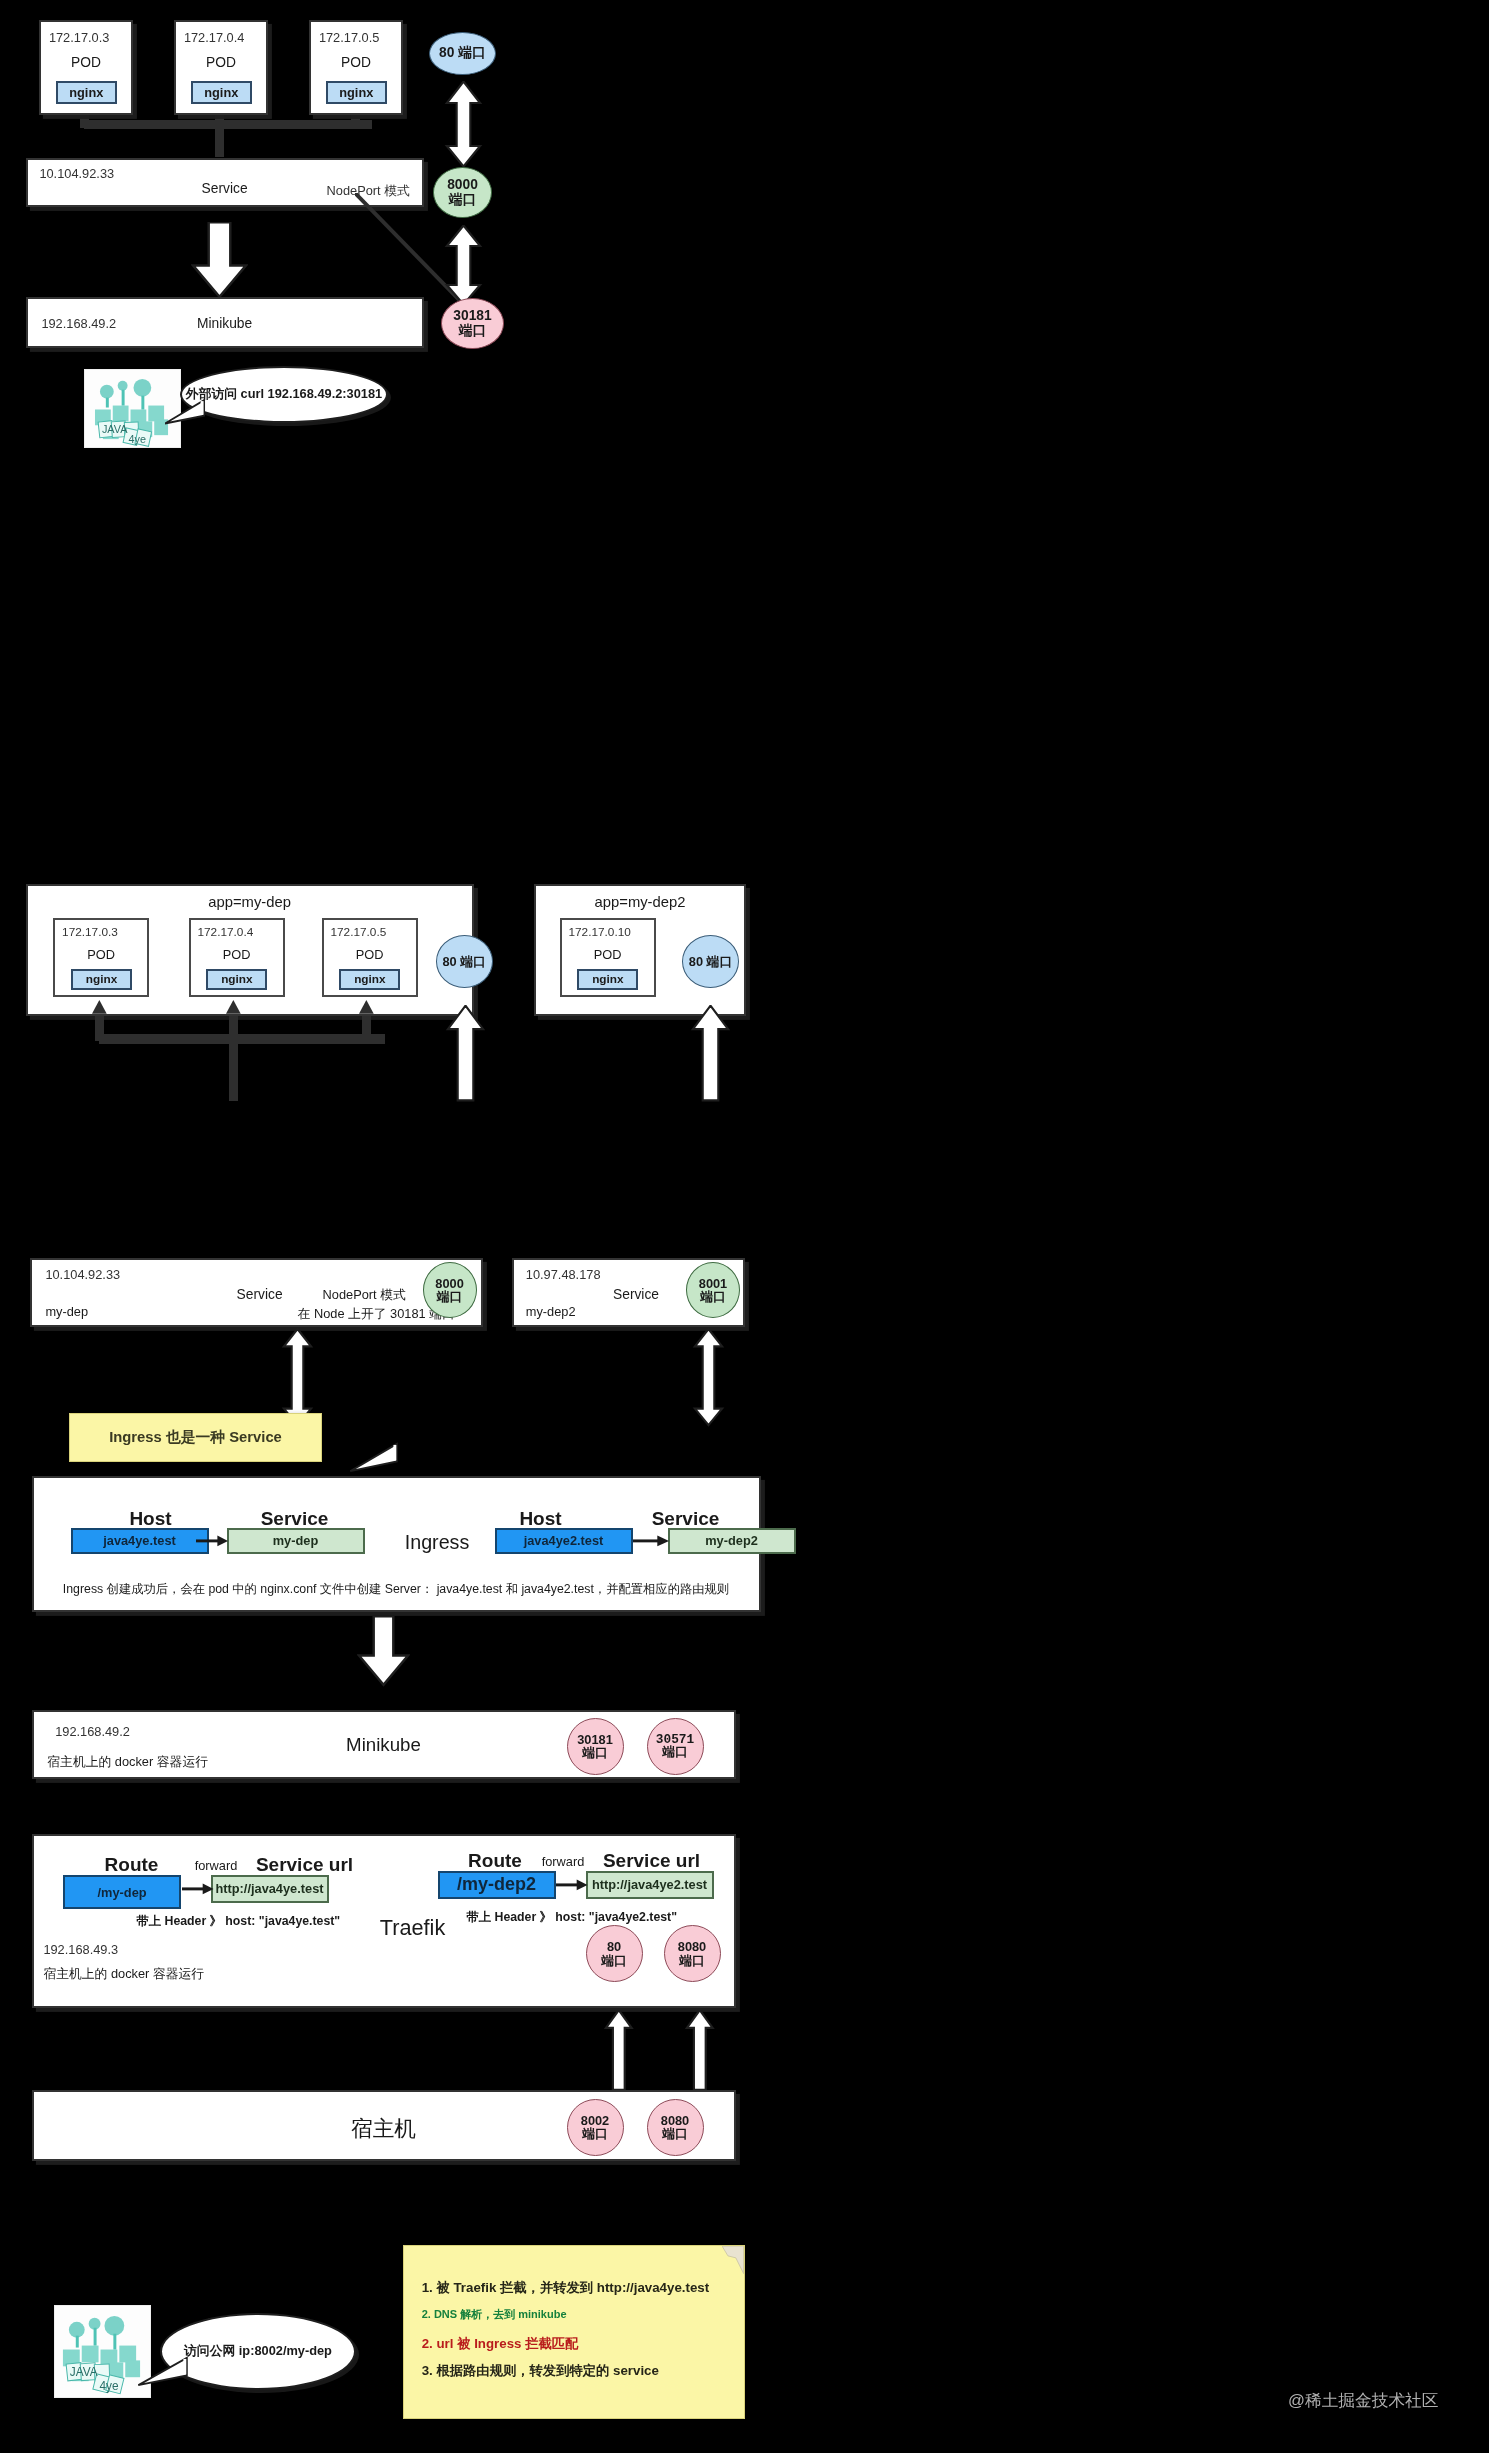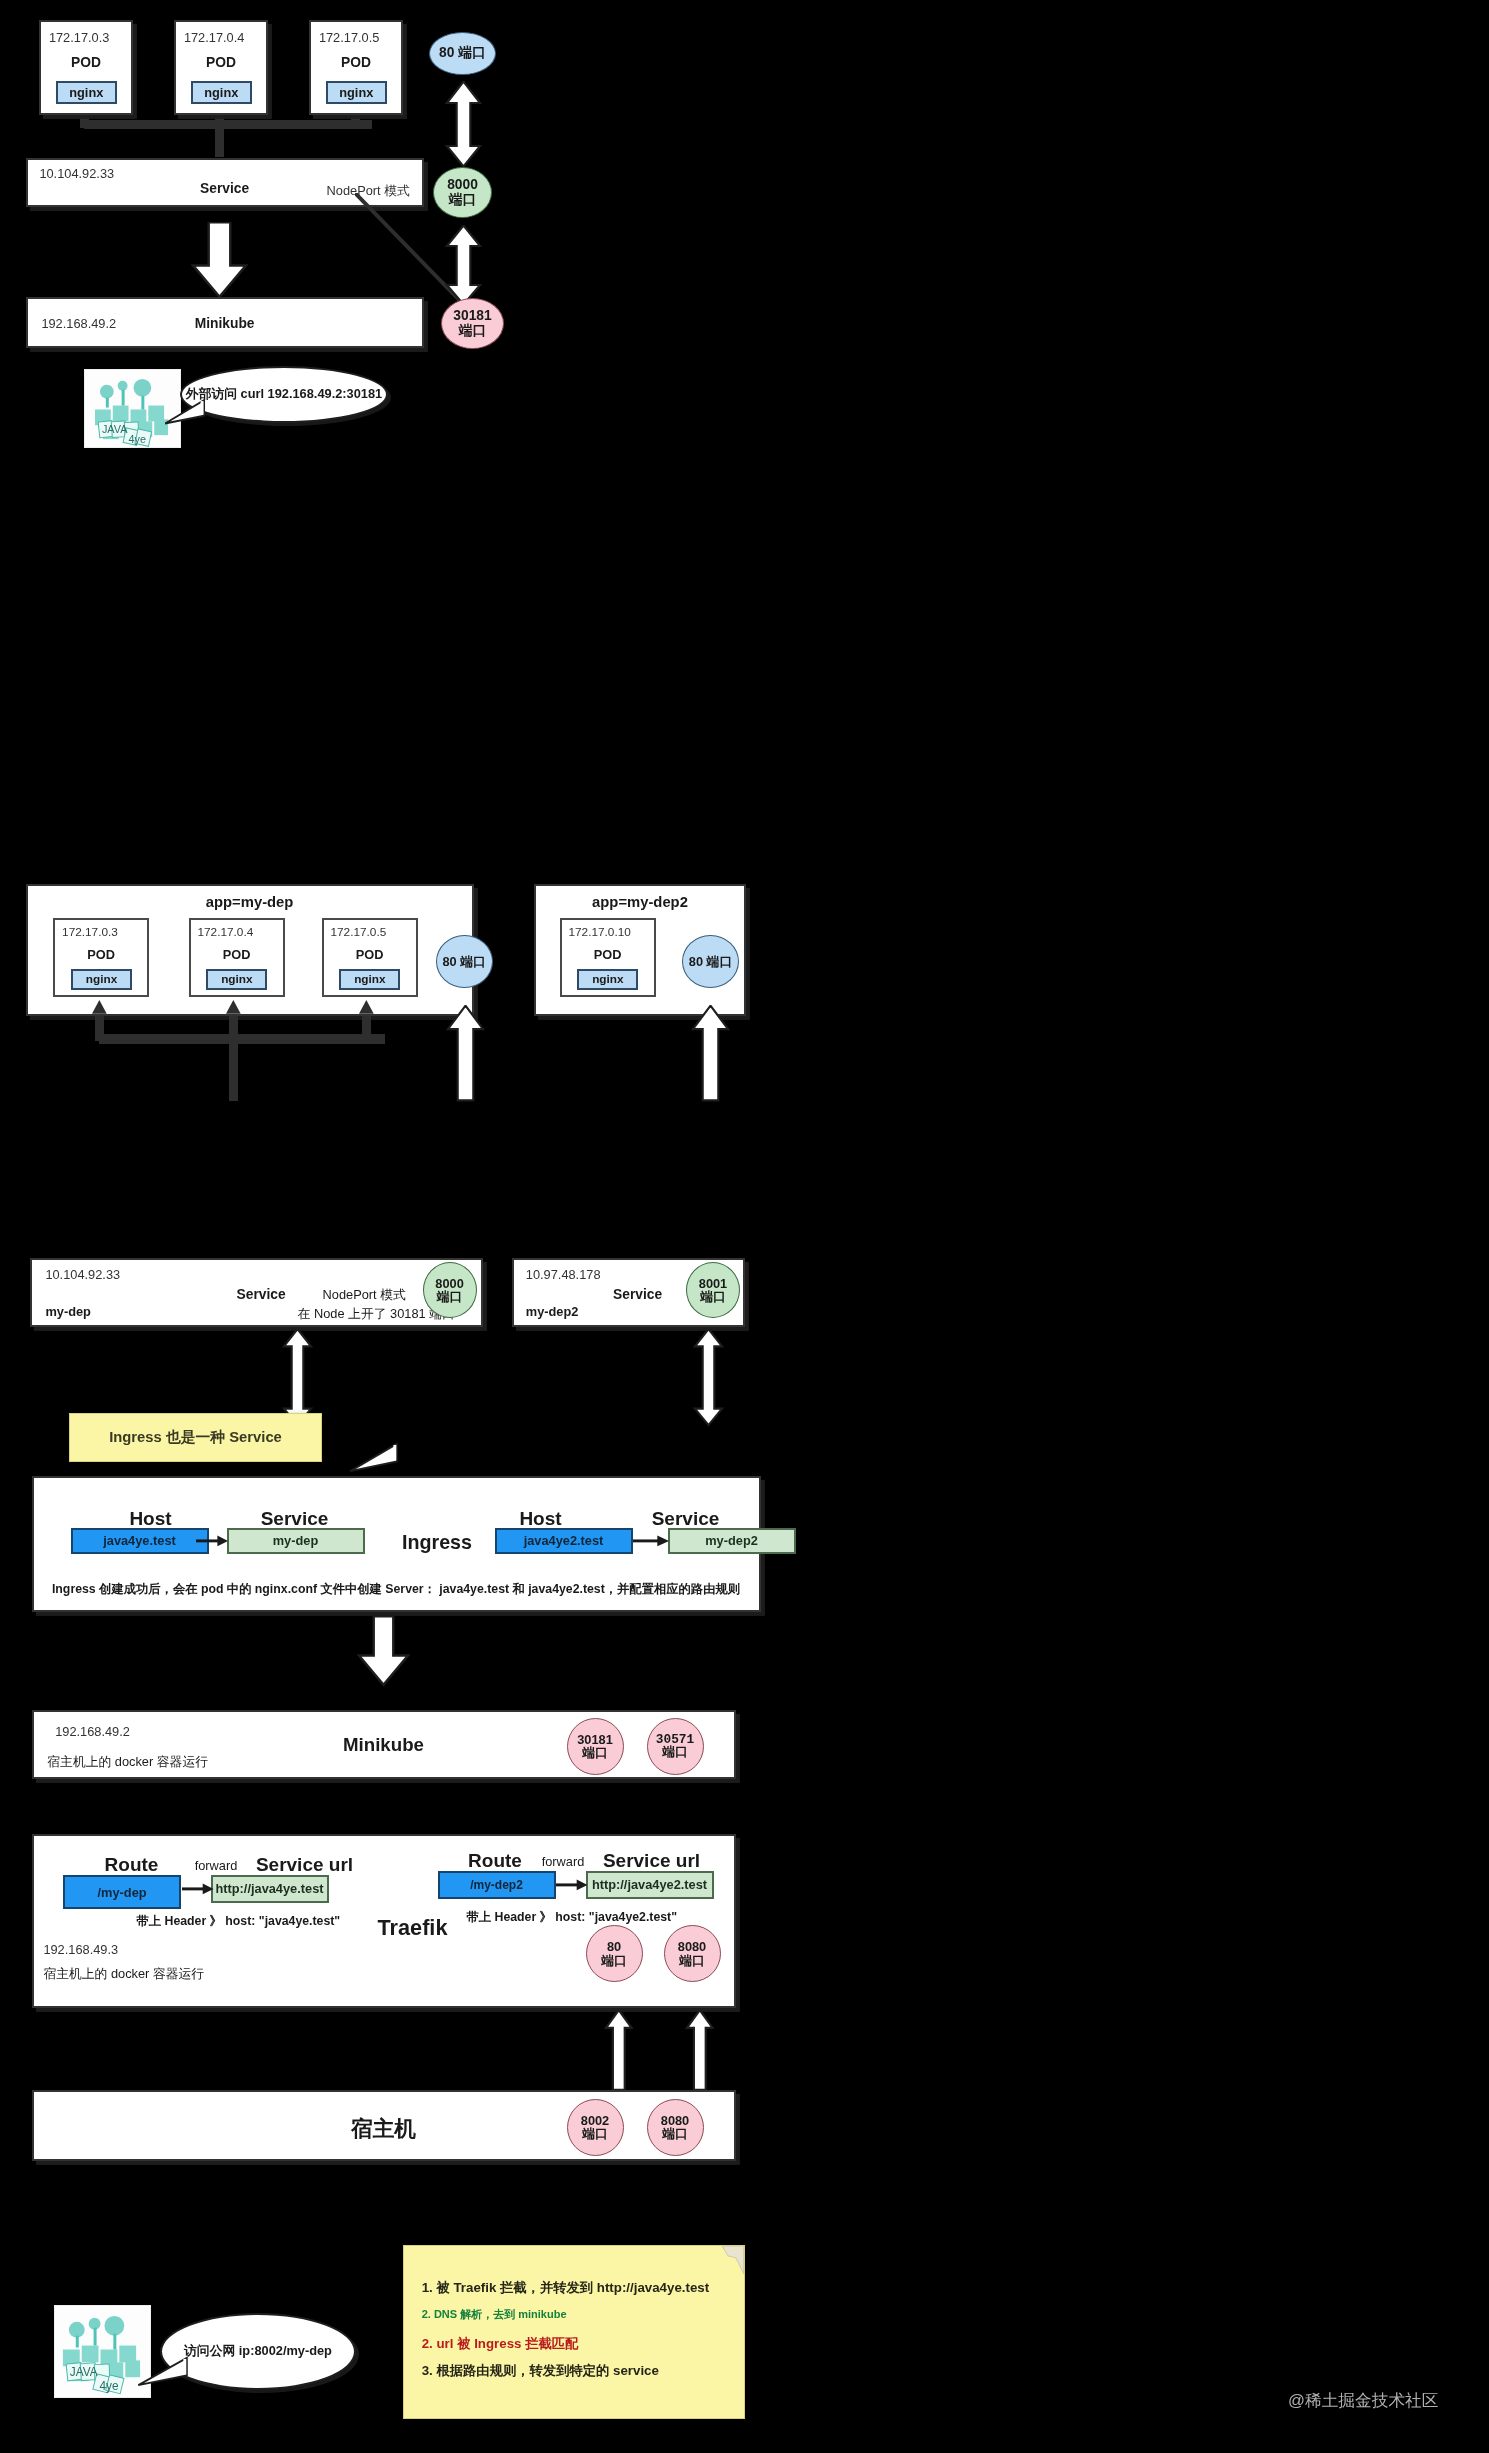--- a/index.html
+++ b/index.html
@@ -30,21 +30,21 @@
     background:#bcdcf5;
     border:2px solid #2f4a66;
     font-weight:bold;
     display:flex;align-items:center;justify-content:center;
   }
   .ip{
     color:#333;
     font-size:14.8px;
   }
   .ctr{display:flex;align-items:center;justify-content:center;}
-  .bold{font-weight:bold;}
+  .bold{font-weight:normal;}
 
   
   .ellipse{
     border-radius:50%;
     display:flex;flex-direction:column;
     align-items:center;justify-content:center;
     text-align:center;
     line-height:1.05;
     font-weight:bold;
     border:1.5px solid #2b2b2b;
@@ -398,21 +398,21 @@
     <div class="abs chip-green" style="left:177px;top:39px;width:118px;height:27.6px;font-size:12.8px;">http://java4ye.test</div>
     <svg class="abs" style="left:148px;top:46px;width:32.5px;height:13.8px;" viewBox="0 0 33 14" width="32.5" height="13.8">
       <line x1="0" y1="7" x2="23" y2="7" stroke="#1a1a1a" stroke-width="3"></line>
       <polygon points="32,7 21,1.5 21,12.5" fill="#1a1a1a"></polygon>
     </svg>
     <div class="abs" style="left:103px;top:77px;font-size:12.3px;font-weight:bold;">带上 Header 》 host: "java4ye.test"</div>
 
     <div class="abs label-sm" style="left:412px;top:13.8px;width:99px;text-align:center;">Route</div>
     <div class="abs" style="left:500px;top:17.7px;width:59px;text-align:center;font-size:12.8px;">forward</div>
     <div class="abs label-sm" style="left:554px;top:13.8px;width:128px;text-align:center;">Service url</div>
-    <div class="abs chip-blue" style="left:404px;top:35px;width:118px;height:27.6px;font-size:12px;">/my-dep2</div>
+    <div class="abs chip-blue" style="left:404px;top:35px;width:118px;height:27.6px;font-size:18px;">/my-dep2</div>
     <div class="abs chip-green" style="left:552px;top:35px;width:128px;height:27.6px;font-size:12.8px;">http://java4ye2.test</div>
     <svg class="abs" style="left:522px;top:42px;width:32.5px;height:13.8px;" viewBox="0 0 33 14" width="32.5" height="13.8">
       <line x1="0" y1="7" x2="23" y2="7" stroke="#1a1a1a" stroke-width="3"></line>
       <polygon points="32,7 21,1.5 21,12.5" fill="#1a1a1a"></polygon>
     </svg>
     <div class="abs" style="left:433px;top:73px;font-size:12.3px;font-weight:bold;">带上 Header 》 host: "java4ye2.test"</div>
 
     <div class="abs ip" style="left:9.9px;top:106px;font-size:12.8px;">192.168.49.3</div>
     <div class="abs" style="left:9.9px;top:130px;font-size:12.8px;">宿主机上的 docker 容器运行</div>
 

